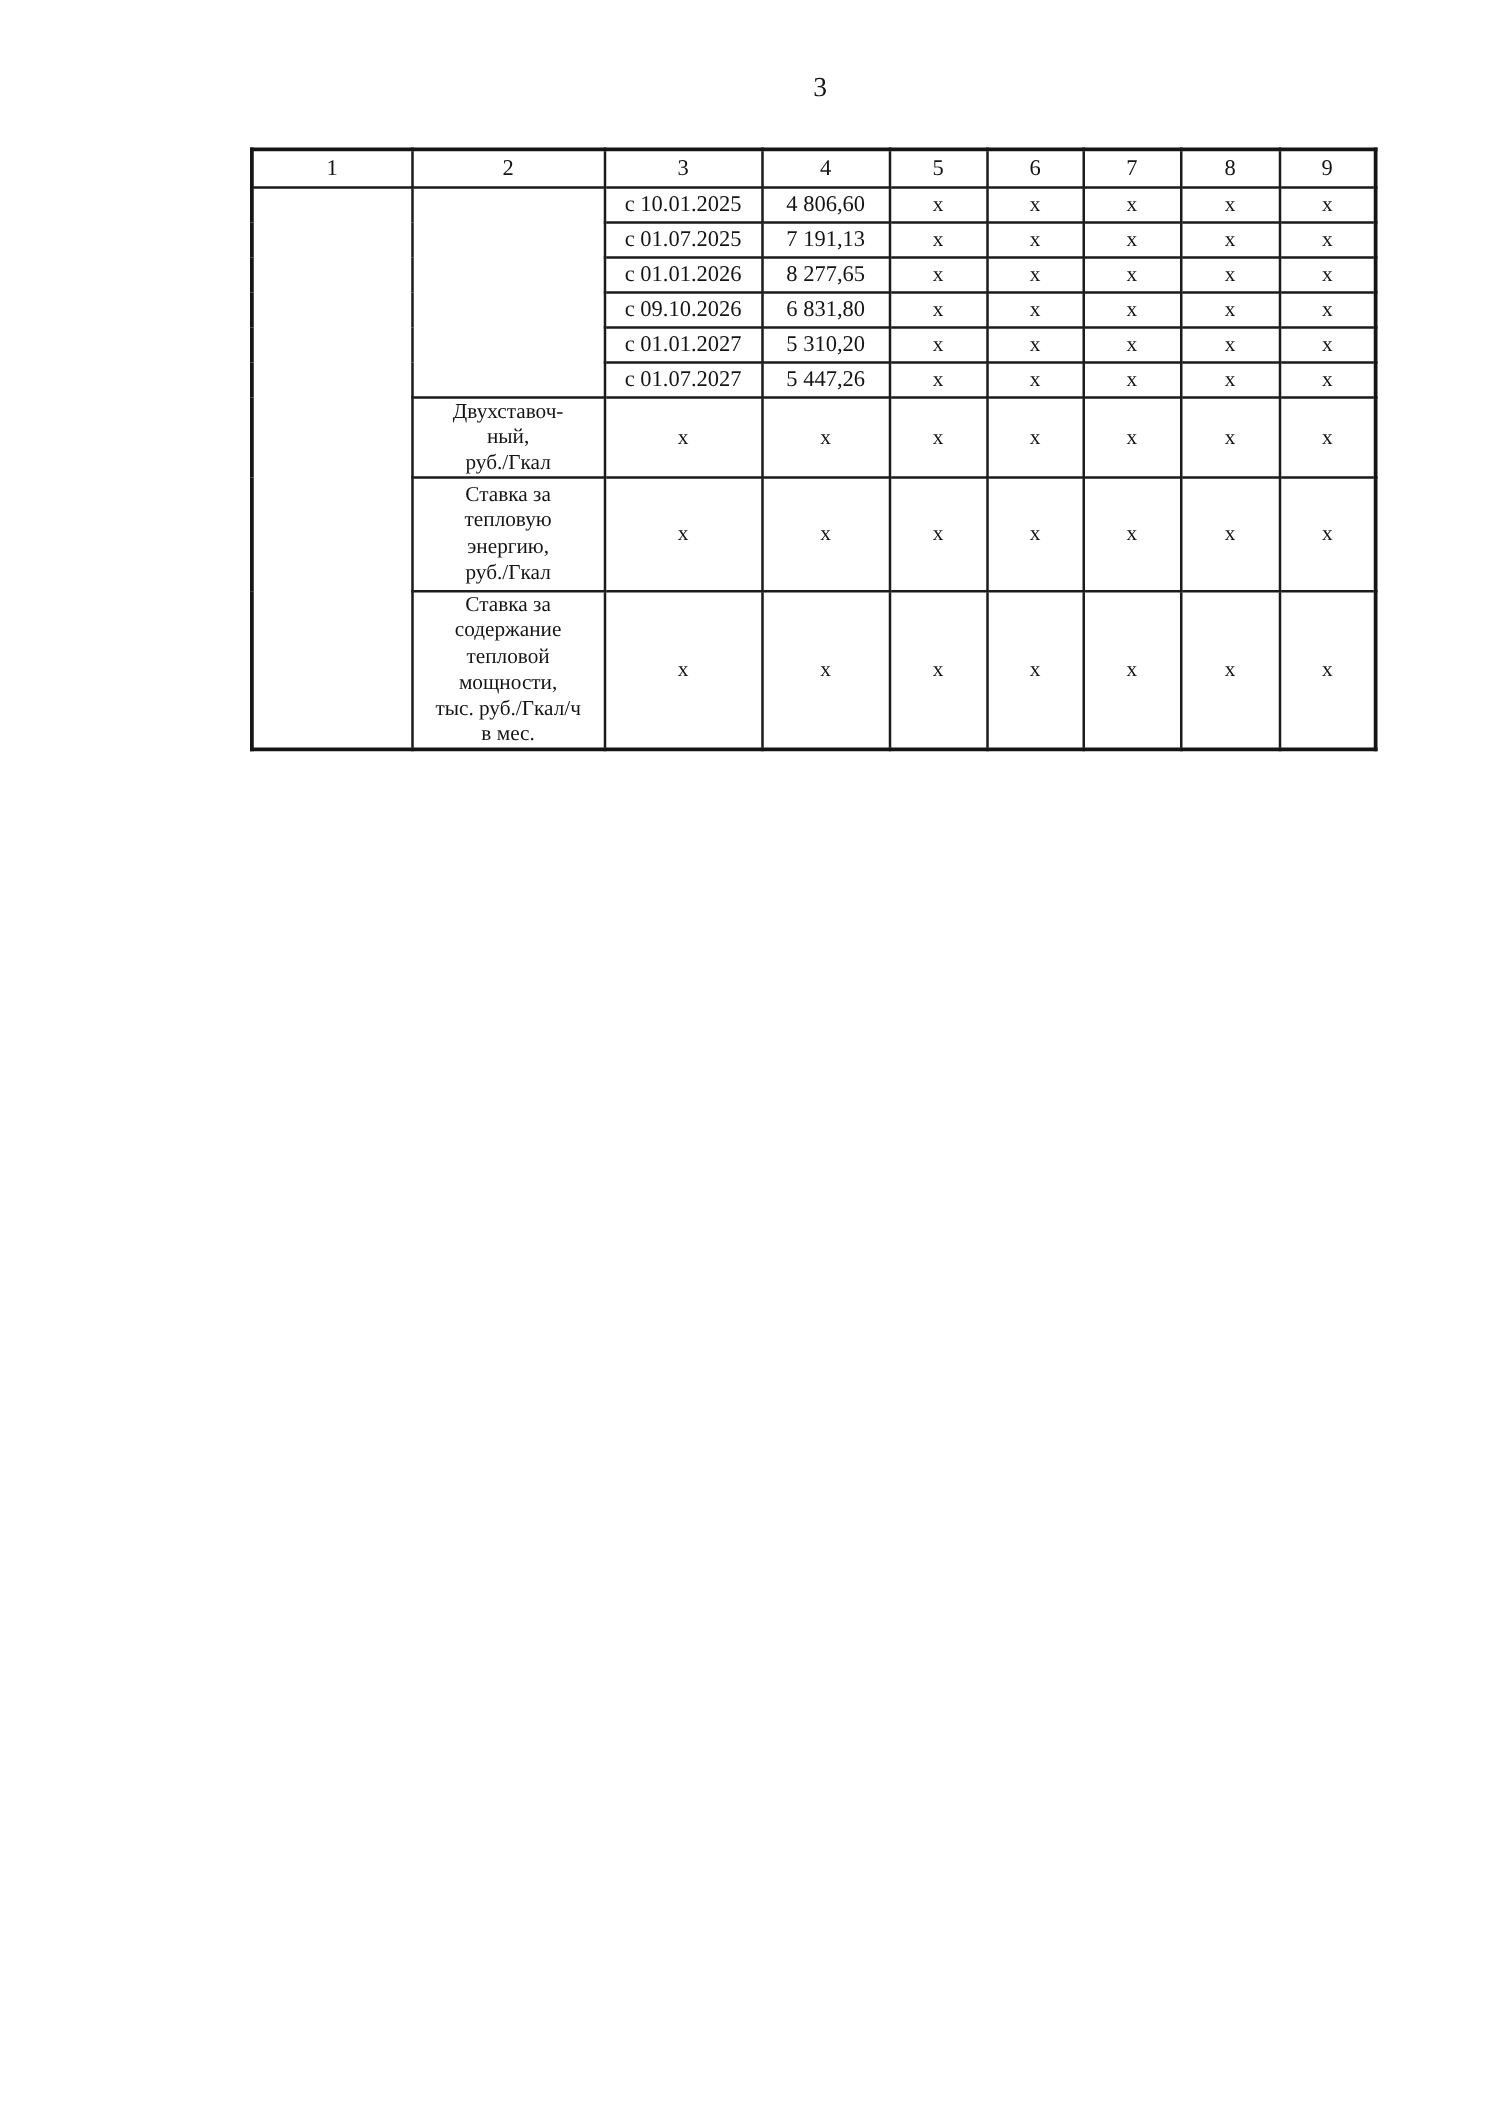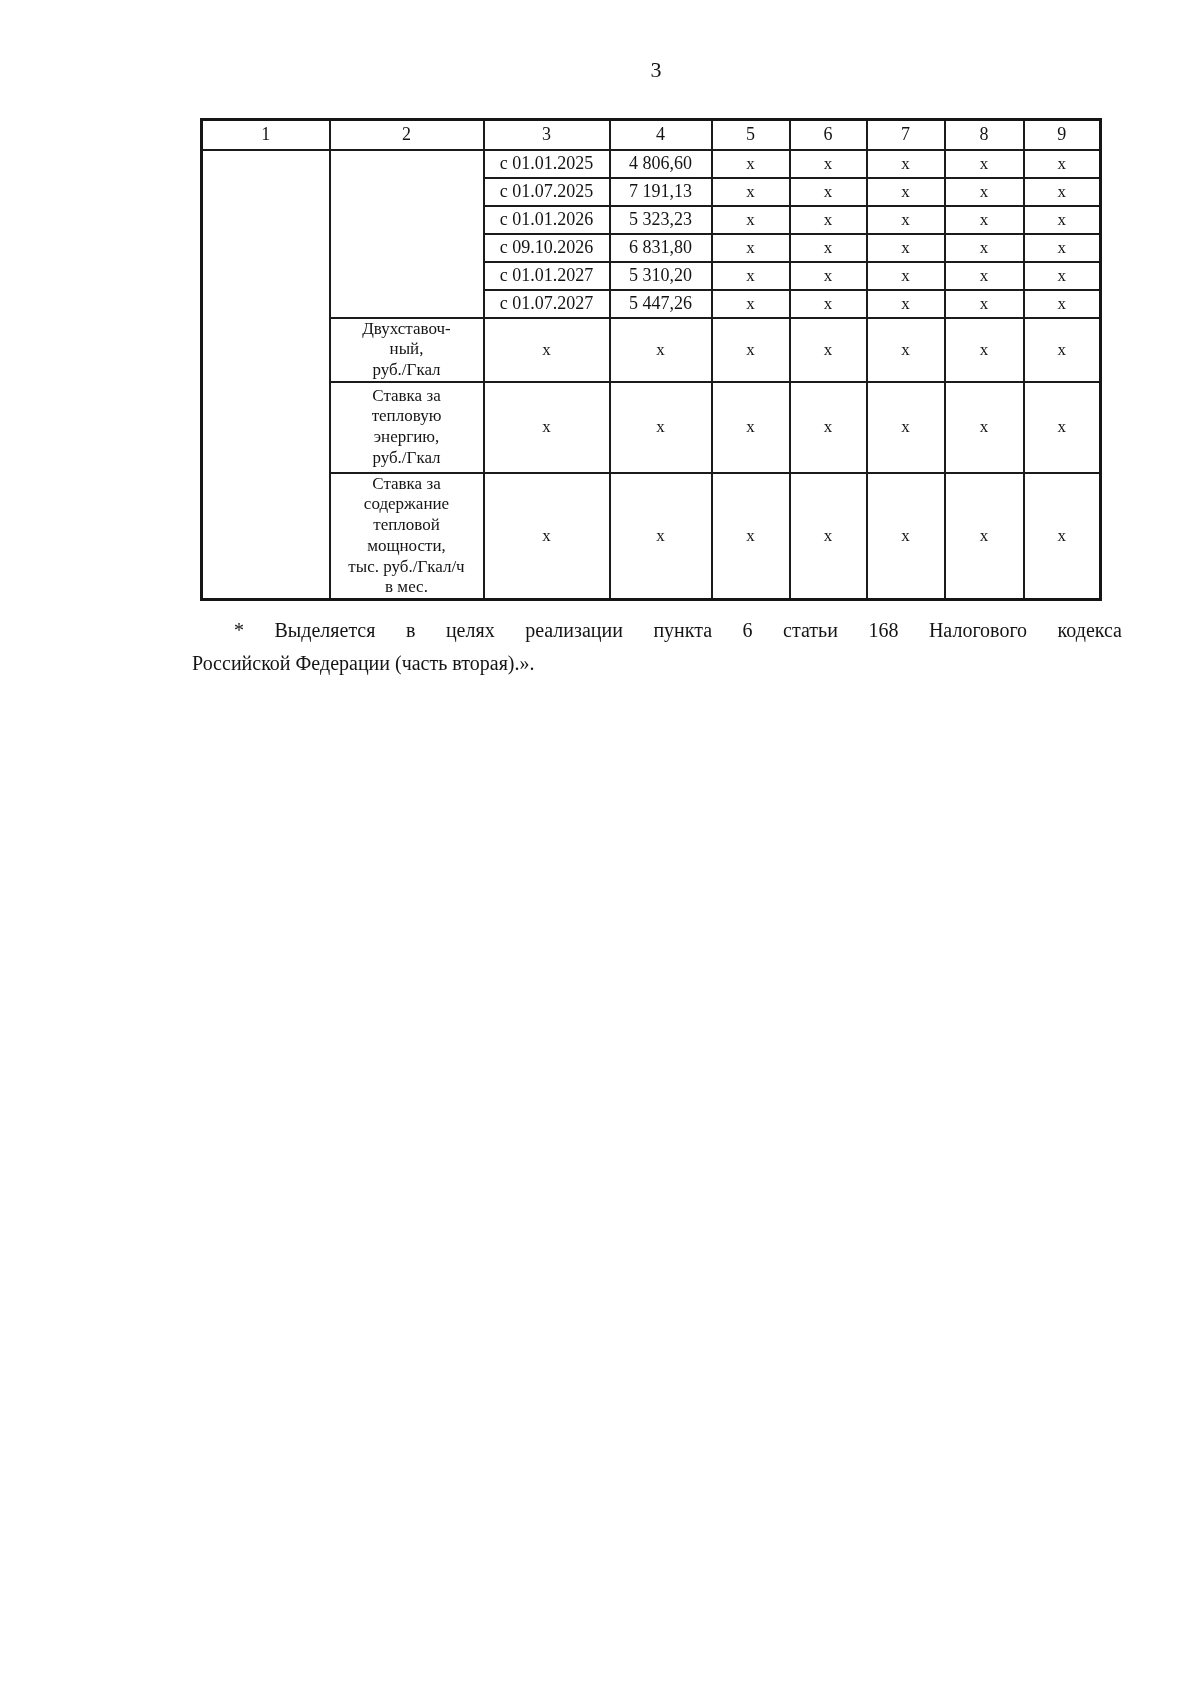--- a/index.html
+++ b/index.html
@@ -101,40 +101,40 @@
         <th>5</th>
         <th>6</th>
         <th>7</th>
         <th>8</th>
         <th>9</th>
       </tr>
 
       <tr class="r-date">
         <td rowspan="9"></td>
         <td rowspan="6"></td>
-        <td class="cell-period">с 01.01.2025</td>
+        <td class="cell-period">с 10.01.2025</td>
         <td class="cell-value">4 806,60</td>
         <td class="cell-x">x</td>
         <td class="cell-x">x</td>
         <td class="cell-x">x</td>
         <td class="cell-x">x</td>
         <td class="cell-x">x</td>
       </tr>
       <tr class="r-date">
         <td class="cell-period">с 01.07.2025</td>
         <td class="cell-value">7 191,13</td>
         <td class="cell-x">x</td>
         <td class="cell-x">x</td>
         <td class="cell-x">x</td>
         <td class="cell-x">x</td>
         <td class="cell-x">x</td>
       </tr>
       <tr class="r-date">
         <td class="cell-period">с 01.01.2026</td>
-        <td class="cell-value">5 323,23</td>
+        <td class="cell-value">8 277,65</td>
         <td class="cell-x">x</td>
         <td class="cell-x">x</td>
         <td class="cell-x">x</td>
         <td class="cell-x">x</td>
         <td class="cell-x">x</td>
       </tr>
       <tr class="r-date">
         <td class="cell-period">с 09.10.2026</td>
         <td class="cell-value">6 831,80</td>
         <td class="cell-x">x</td>
@@ -198,18 +198,14 @@
         <td class="cell-x">x</td>
         <td class="cell-x">x</td>
         <td class="cell-x">x</td>
         <td class="cell-x">x</td>
         <td class="cell-x">x</td>
         <td class="cell-x">x</td>
       </tr>
     </tbody>
   </table>
 
-  <p class="footnote">
-    <span class="fn-line1">* Выделяется в целях реализации пункта 6 статьи 168 Налогового кодекса</span>
-    <span class="fn-line2">Российской Федерации (часть вторая).».</span>
-  </p>
 
 </div>
 
 </body></html>

